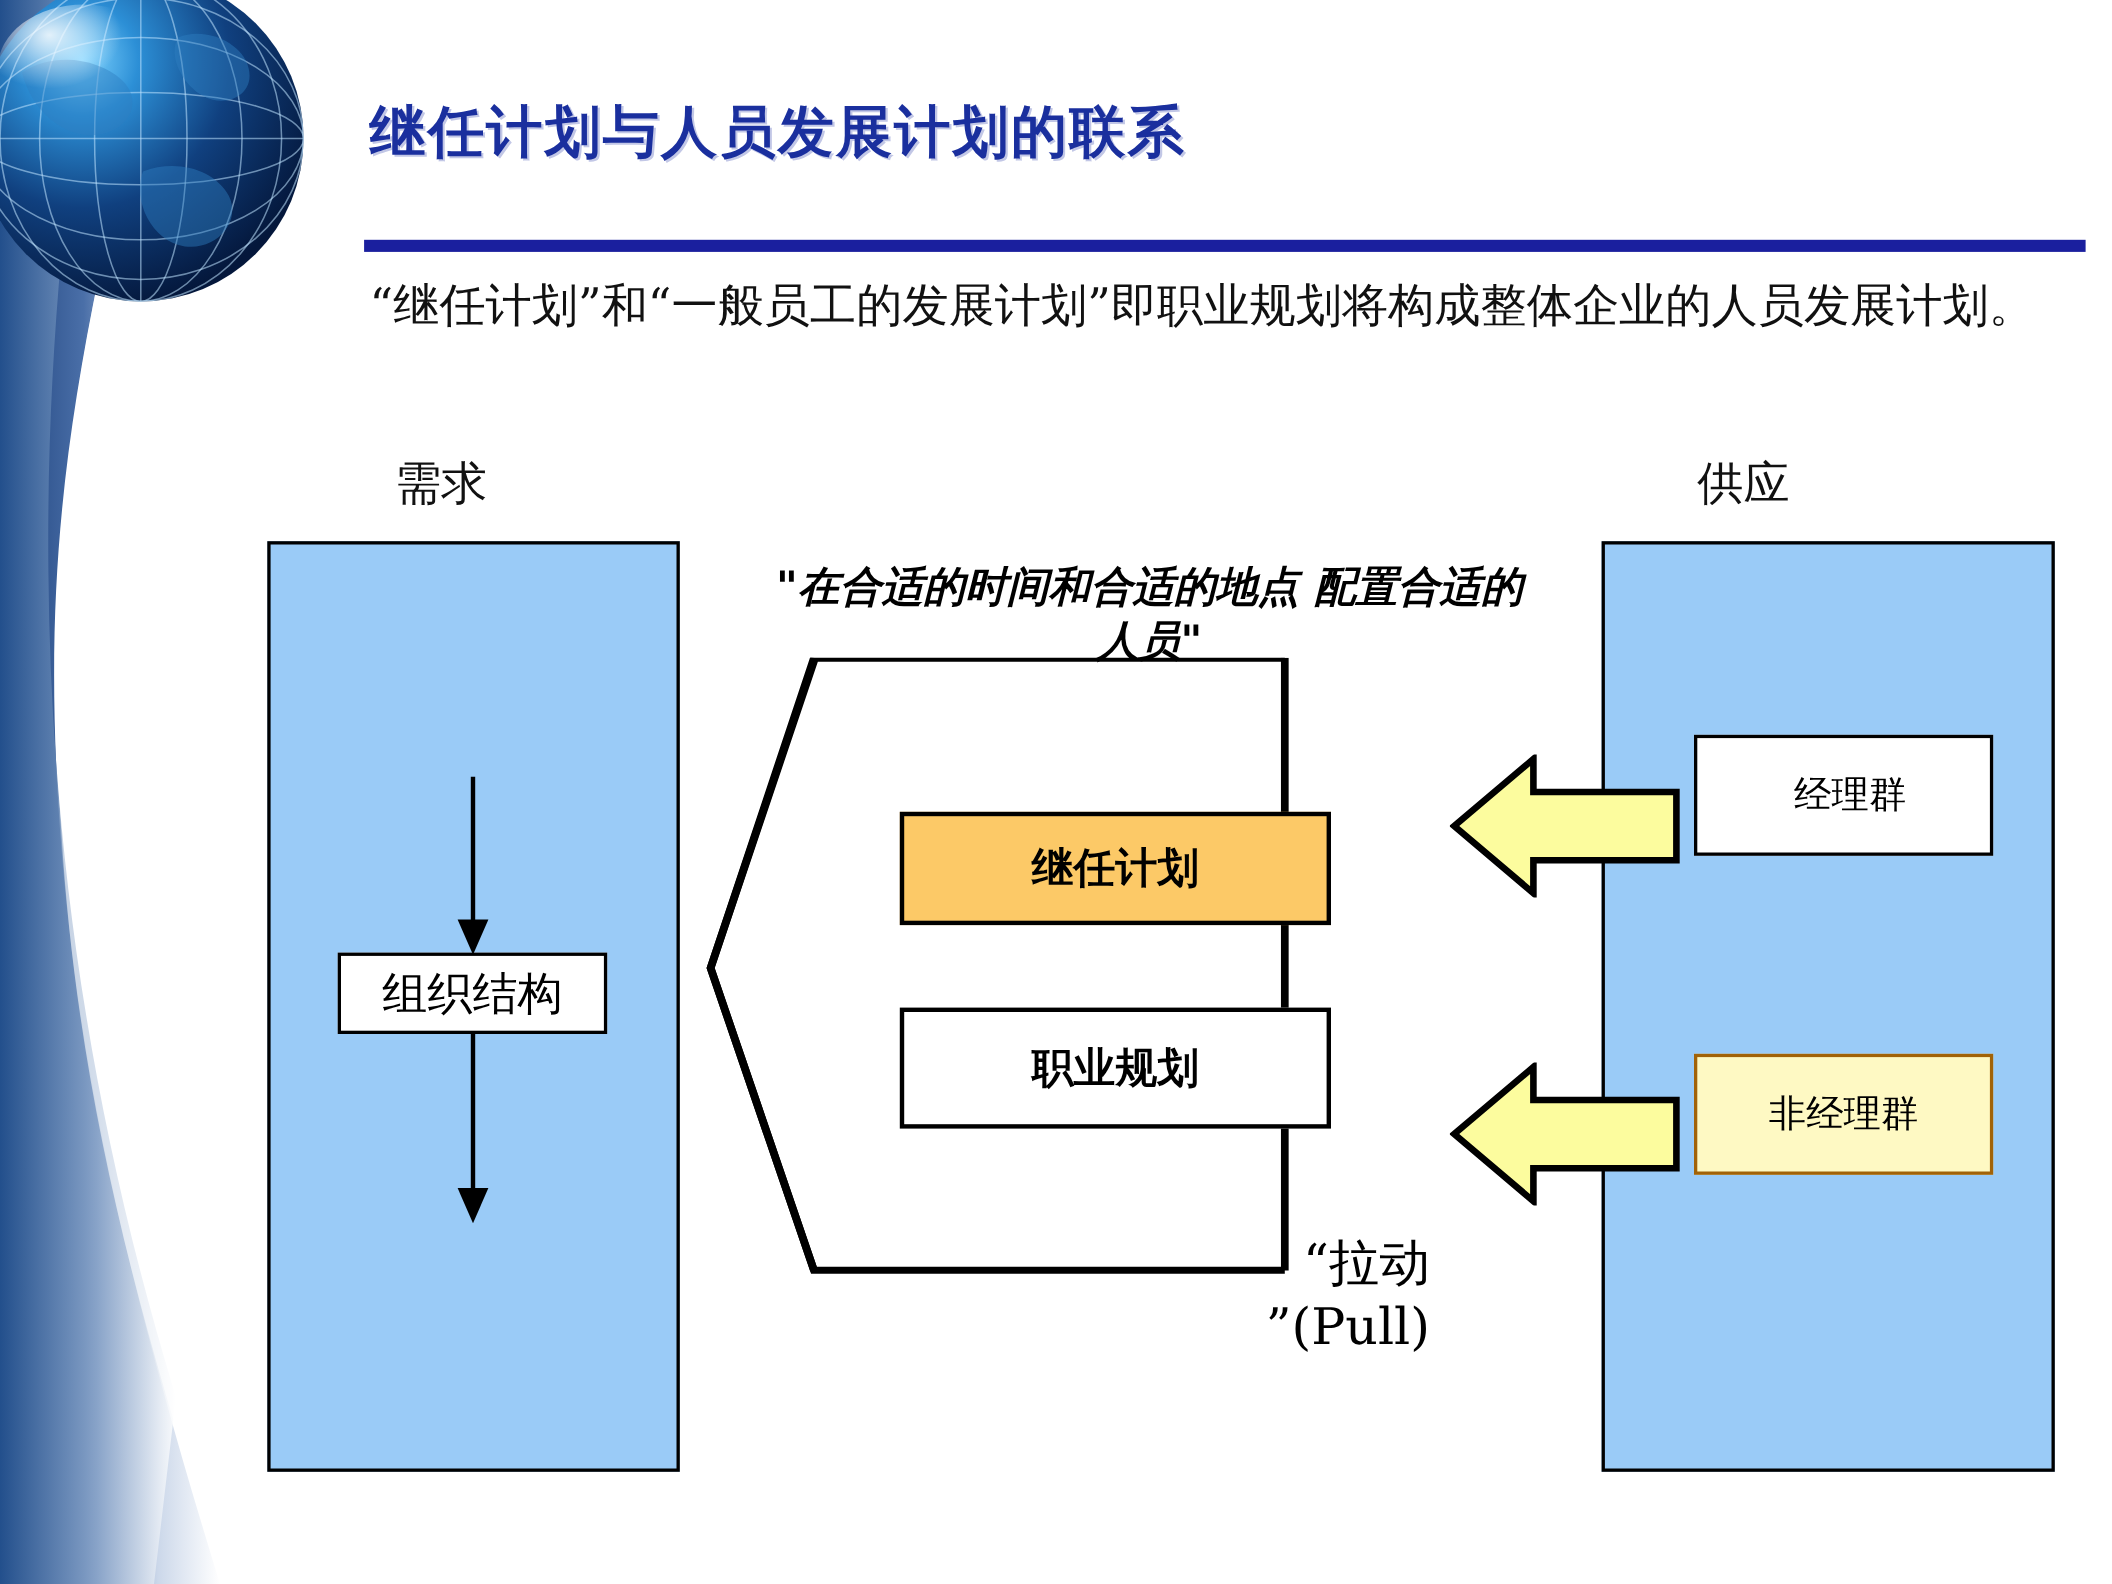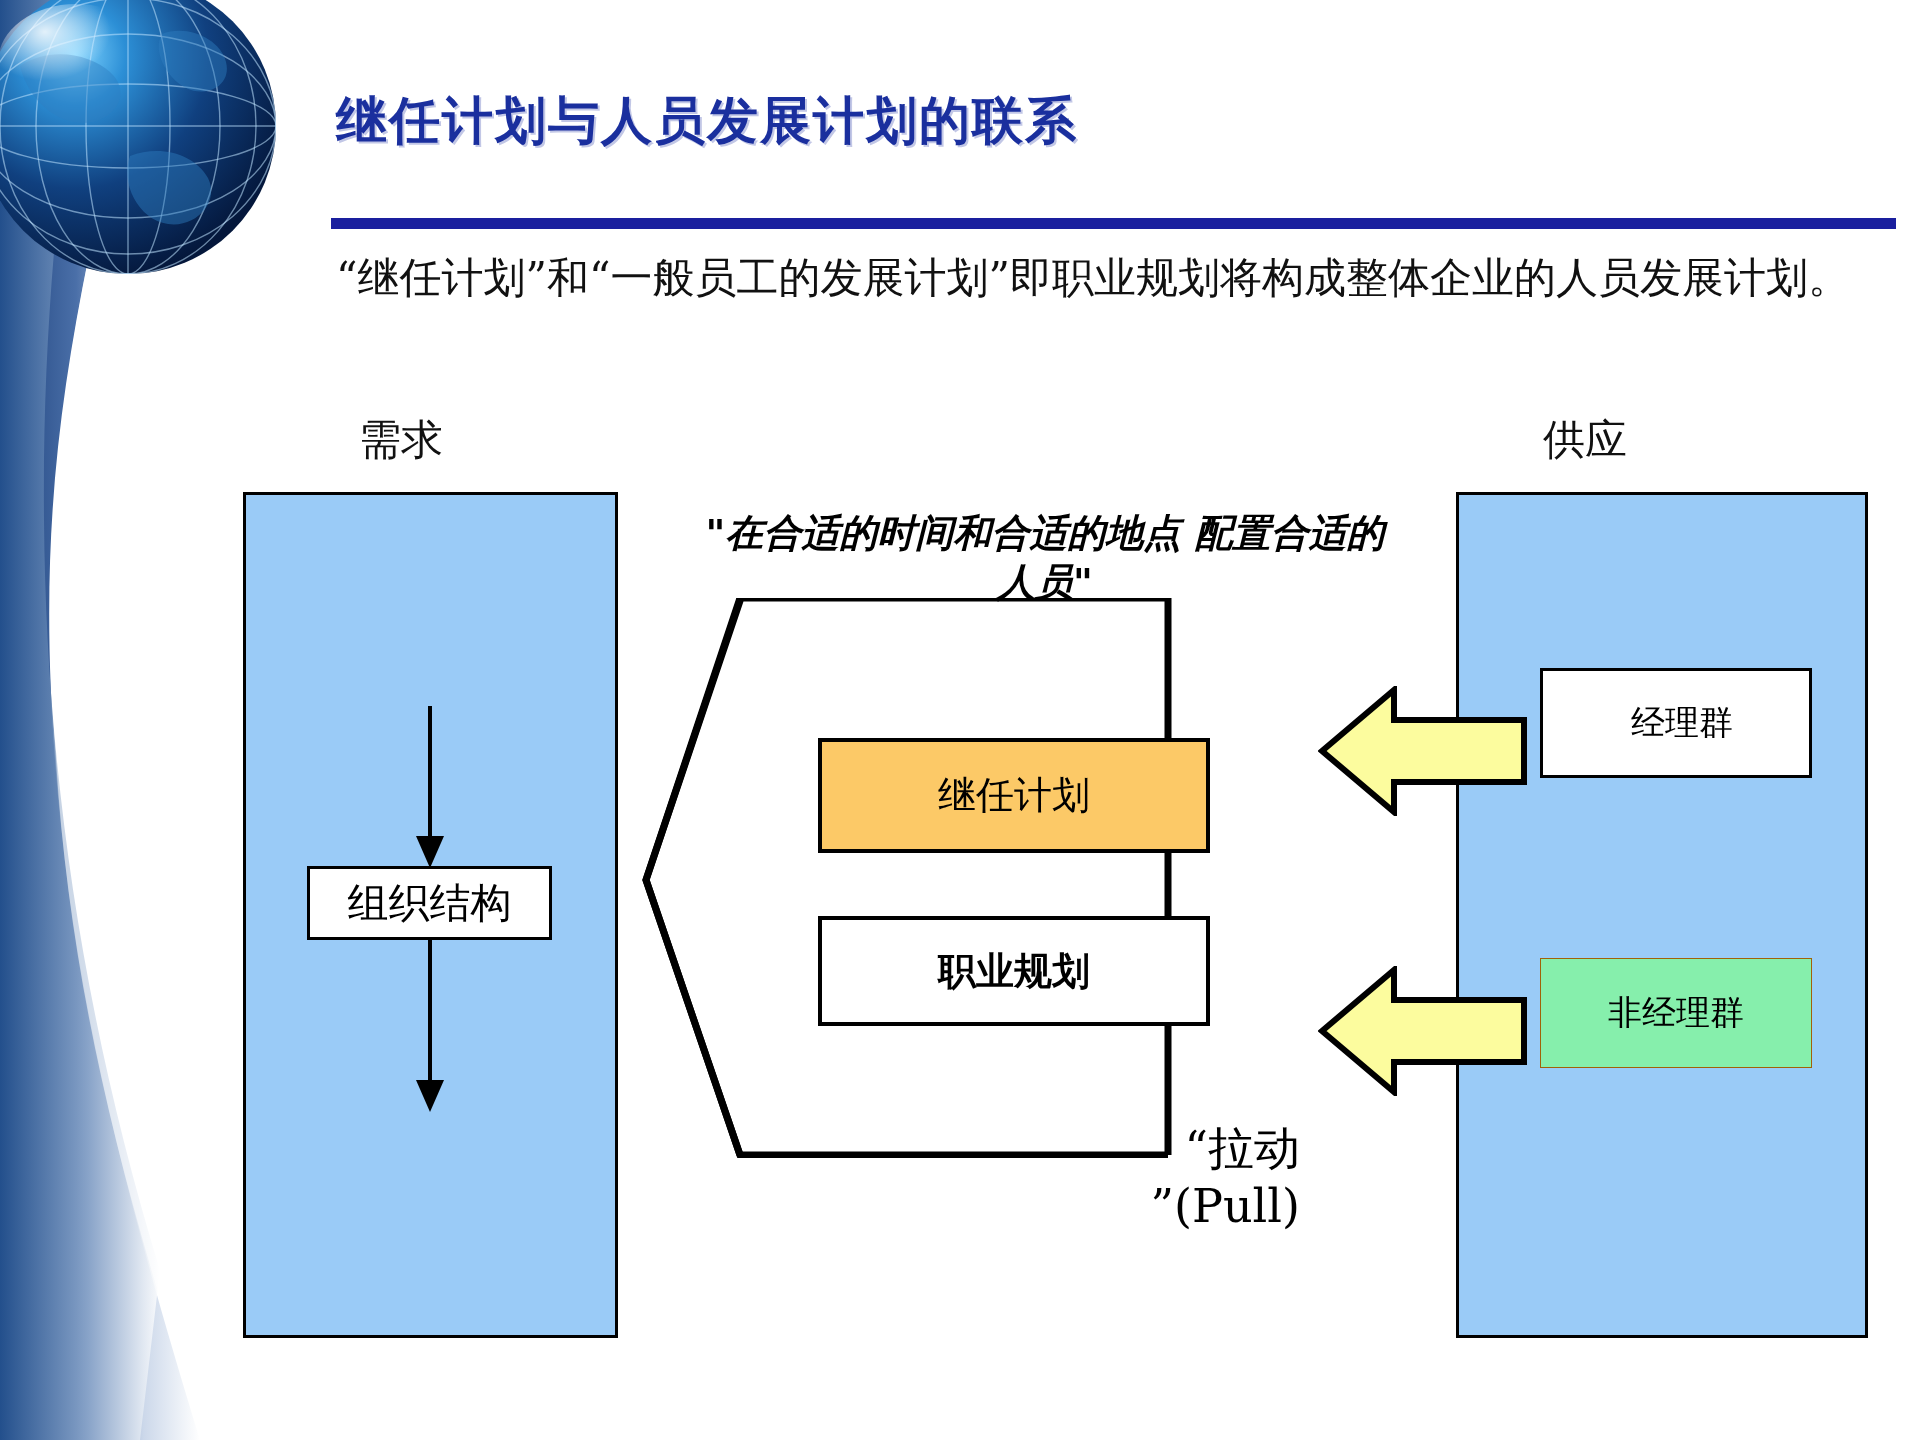--- a/index.html
+++ b/index.html
@@ -77,25 +77,25 @@
     font-size:38px;font-weight:bold;font-style:italic;
     font-family:"DejaVu Serif","Liberation Serif",serif;
     color:#000;line-height:1.30;text-align:center;z-index:7;
   }
 
   
   .pull-shape{position:absolute;left:640px;top:598px;z-index:5;}
 
   
   #box-succession{
-    position:absolute;left:818px;top:738px;width:392px;height:115px;
+    position:absolute;left:818px;top:738px;width:392px;height:103px;
     background:#FCC967;border:4px solid #000;box-sizing:border-box;z-index:8;
     display:flex;align-items:center;justify-content:center;
     font-family:"DejaVu Serif","Liberation Serif",serif;
-    font-size:38px;font-weight:normal;color:#000;
+    font-size:38px;font-weight:bold;color:#000;
   }
   #box-career{
     position:absolute;left:818px;top:916px;width:392px;height:110px;
     background:#ffffff;border:4px solid #000;box-sizing:border-box;z-index:8;
     display:flex;align-items:center;justify-content:center;
     font-family:"DejaVu Serif","Liberation Serif",serif;
     font-size:38px;font-weight:bold;color:#000;
   }
 
   
@@ -116,21 +116,21 @@
   
   #box-manager{
     position:absolute;left:1540px;top:668px;width:272px;height:110px;
     background:#fff;border:3px solid #000;box-sizing:border-box;z-index:10;
     display:flex;align-items:center;justify-content:center;
     font-family:"DejaVu Serif","Liberation Serif",serif;
     font-size:34px;color:#000;padding-left:12px;
   }
   #box-nonmanager{
     position:absolute;left:1540px;top:958px;width:272px;height:110px;
-    background:#86efac;border:1px solid #a16207;box-sizing:border-box;z-index:10;
+    background:#fef9c3;border:3px solid #a16207;box-sizing:border-box;z-index:10;
     display:flex;align-items:center;justify-content:center;
     font-family:Liberation Sans, sans-serif;
     font-size:34px;color:#000;
   }
 </style>
 </head>
 <body>
 
 <div id="slide">
 

